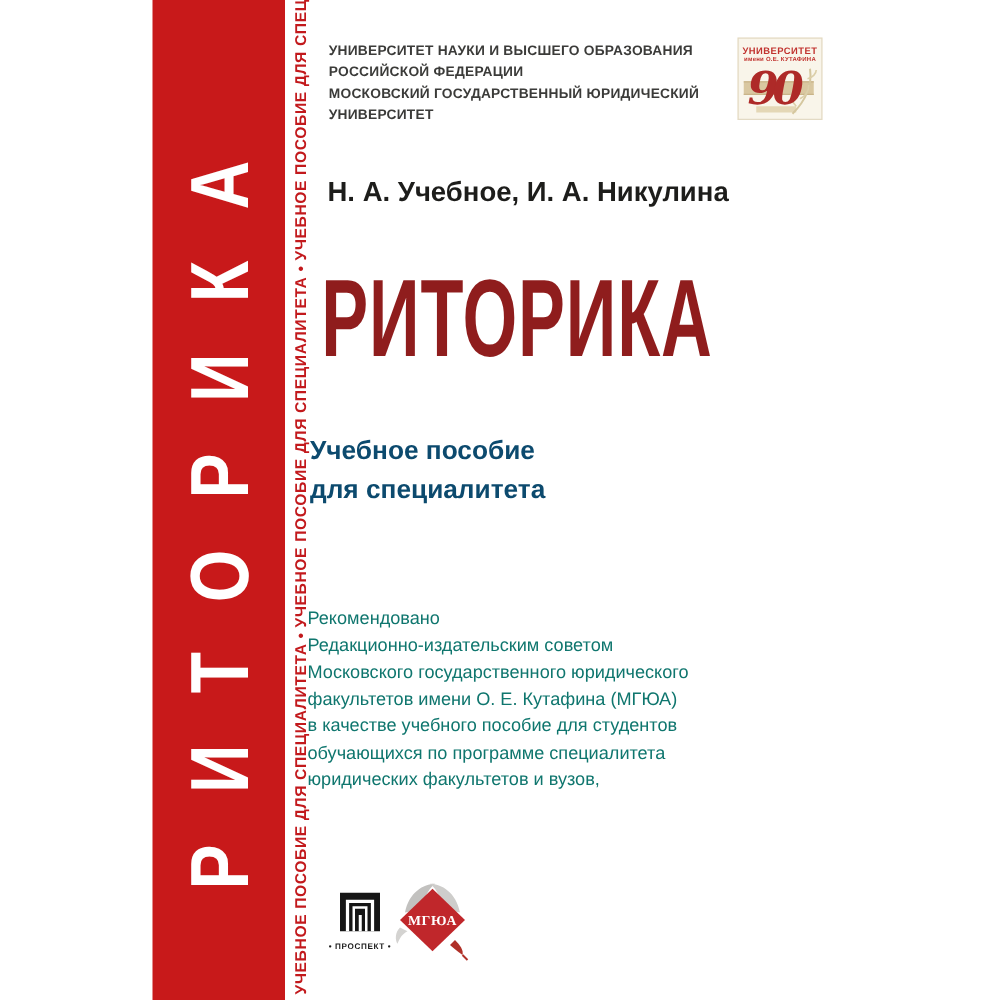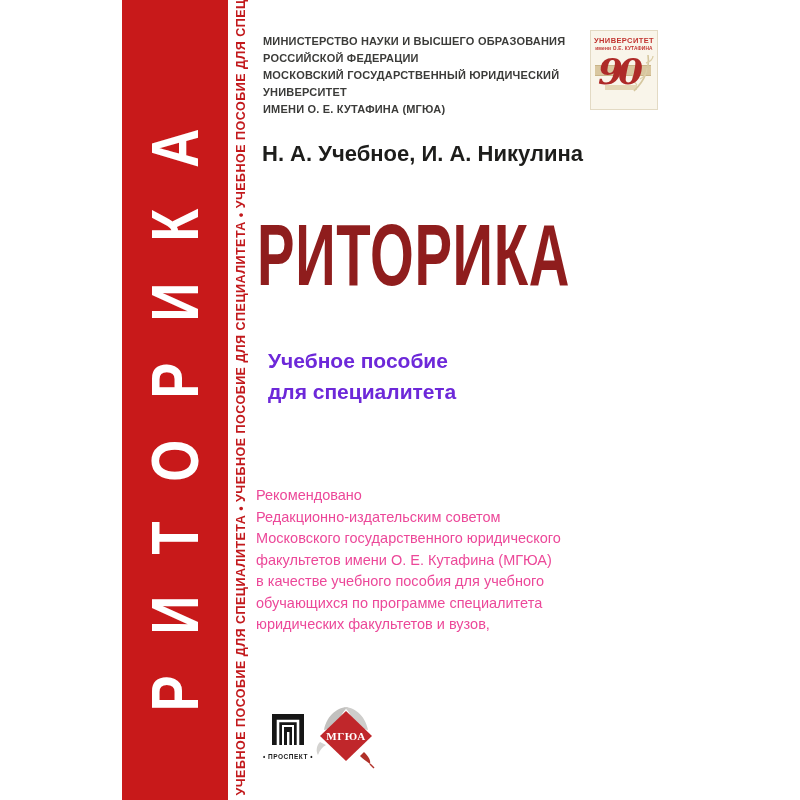--- a/index.html
+++ b/index.html
@@ -20,27 +20,27 @@
   .strip-text{font-weight:bold;font-size:12.5px;color:#c2191c;letter-spacing:0.5px;
               white-space:nowrap;padding-left:4px;}
 
   
   .ministry{position:absolute;left:263px;top:33px;width:330px;
             font-size:11px;font-weight:bold;line-height:17px;color:#3b3b39;letter-spacing:0.2px;}
   .authors{position:absolute;left:262px;top:141px;font-size:22px;font-weight:bold;color:#1d1d1b;}
   .main-title{position:absolute;left:257px;top:204px;font-size:88px;font-weight:bold;
               color:#8f1d1d;white-space:nowrap;transform:scaleX(0.64);transform-origin:left top;
               letter-spacing:1px;}
-  .subtitle{position:absolute;left:268px;top:345px;font-size:21px;font-weight:bold;
-            line-height:31px;color:#6d28d9;}
-  .recommend{position:absolute;left:256px;top:485px;font-size:14.5px;line-height:21.5px;
-             color:#ec4899;}
+  .subtitle{position:absolute;left:248px;top:345px;font-size:21px;font-weight:bold;
+            line-height:31px;color:#0c4a6e;}
+  .recommend{position:absolute;left:246px;top:485px;font-size:14.5px;line-height:21.5px;
+             color:#0f766e;}
 
   
-  .badge{position:absolute;left:590px;top:30px;width:68px;height:80px;background:#f9f5ea;
+  .badge{position:absolute;left:590px;top:30px;width:68px;height:66px;background:#f9f5ea;
          border:1px solid #e3dac4;box-sizing:border-box;text-align:center;padding-top:5px;}
   .badge-univ{font-size:7.5px;font-weight:bold;color:#c1332f;letter-spacing:0.4px;}
   .badge-named{font-size:4.8px;font-weight:bold;color:#c1332f;margin-top:1px;letter-spacing:0.2px;}
   .badge-row{position:relative;height:44px;margin-top:1px;}
   .badge-ribbon{position:absolute;left:4px;right:6px;top:13px;height:9px;background:#d9c7a0;
                 border-top:1px solid #c9b488;border-bottom:1px solid #c9b488;}
   .badge-ribbon2{position:absolute;left:14px;right:20px;top:33px;height:5px;background:#e4d7b6;}
   .badge-90{position:absolute;left:7px;top:0px;font-family:"DejaVu Serif",serif;font-style:italic;
             font-weight:bold;font-size:36px;line-height:38px;color:#ae2a28;letter-spacing:-5px;}
   .badge-laurel{position:absolute;right:1px;top:1px;}
@@ -61,23 +61,22 @@
     </div>
   </div>
 
   <div class="strip">
     <div class="strip-rot">
       <span class="strip-text">УЧЕБНОЕ ПОСОБИЕ ДЛЯ СПЕЦИАЛИТЕТА • УЧЕБНОЕ ПОСОБИЕ ДЛЯ СПЕЦИАЛИТЕТА • УЧЕБНОЕ ПОСОБИЕ ДЛЯ СПЕЦИАЛИТЕТА</span>
     </div>
   </div>
 
   <div class="ministry">
-    <div>МИНИСТЕРСТВО НАУКИ И ВЫСШЕГО ОБРАЗОВАНИЯ РОССИЙСКОЙ ФЕДЕРАЦИИ</div>
+    <div>УНИВЕРСИТЕТ НАУКИ И ВЫСШЕГО ОБРАЗОВАНИЯ РОССИЙСКОЙ ФЕДЕРАЦИИ</div>
     <div>МОСКОВСКИЙ ГОСУДАРСТВЕННЫЙ ЮРИДИЧЕСКИЙ УНИВЕРСИТЕТ</div>
-    <div>ИМЕНИ О. Е. КУТАФИНА (МГЮА)</div>
   </div>
 
   <div class="badge">
     <div class="badge-univ">УНИВЕРСИТЕТ</div>
     <div class="badge-named">имени О.Е. КУТАФИНА</div>
     <div class="badge-row">
       <div class="badge-ribbon"></div>
       <div class="badge-ribbon2"></div>
       <svg class="badge-laurel" width="26" height="40" viewBox="0 0 26 40">
         <path d="M4,38 C14,28 20,16 18,2" fill="none" stroke="#d5c79f" stroke-width="1.6"></path>
@@ -96,21 +95,21 @@
   <div class="subtitle">
     <div>Учебное пособие</div>
     <div>для специалитета</div>
   </div>
 
   <div class="recommend">
     <div>Рекомендовано</div>
     <div>Редакционно-издательским советом</div>
     <div>Московского государственного юридического</div>
     <div>факультетов имени О. Е. Кутафина (МГЮА)</div>
-    <div>в качестве учебного пособия для учебного</div>
+    <div>в качестве учебного пособие для студентов</div>
     <div>обучающихся по программе специалитета</div>
     <div>юридических факультетов и вузов,</div>
   </div>
 
   <div class="prospekt">
     <svg width="34" height="32" viewBox="0 0 34 32">
       <rect x="1" y="0" width="32" height="31" fill="#161616"></rect>
       <path d="M7,31 V7 H27 V31" fill="none" stroke="#ffffff" stroke-width="2.6"></path>
       <path d="M12,31 V12 H22 V31" fill="none" stroke="#ffffff" stroke-width="2"></path>
       <rect x="16" y="18" width="2.4" height="13" fill="#ffffff"></rect>

